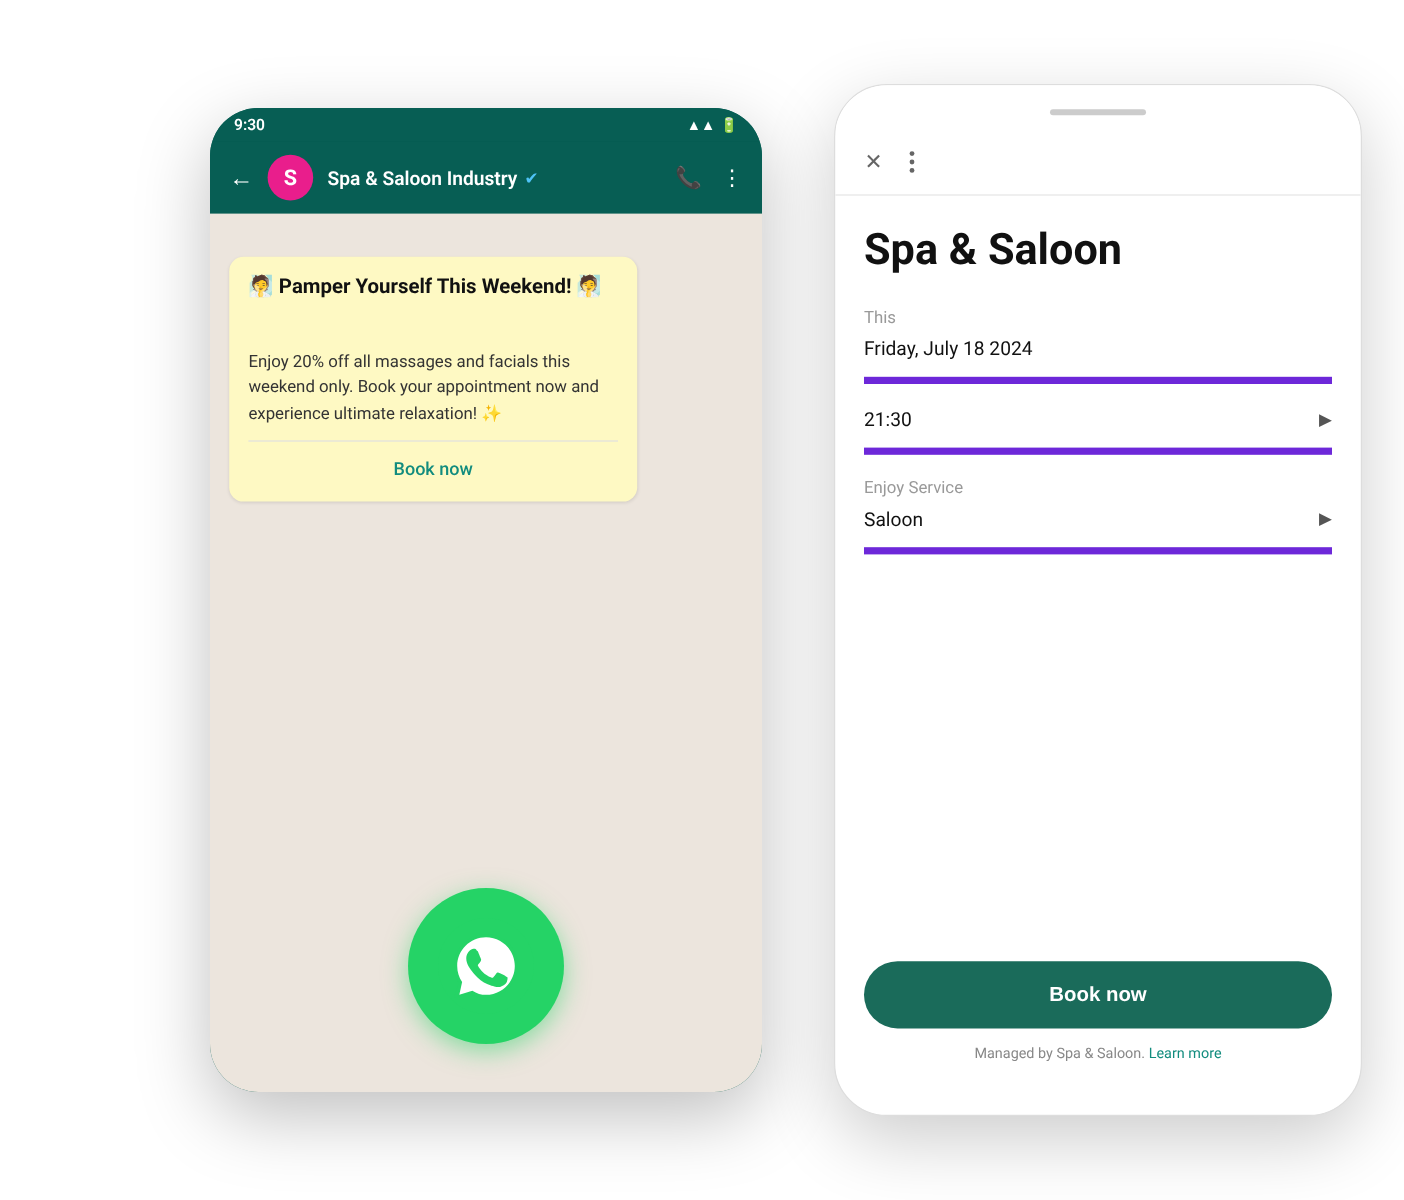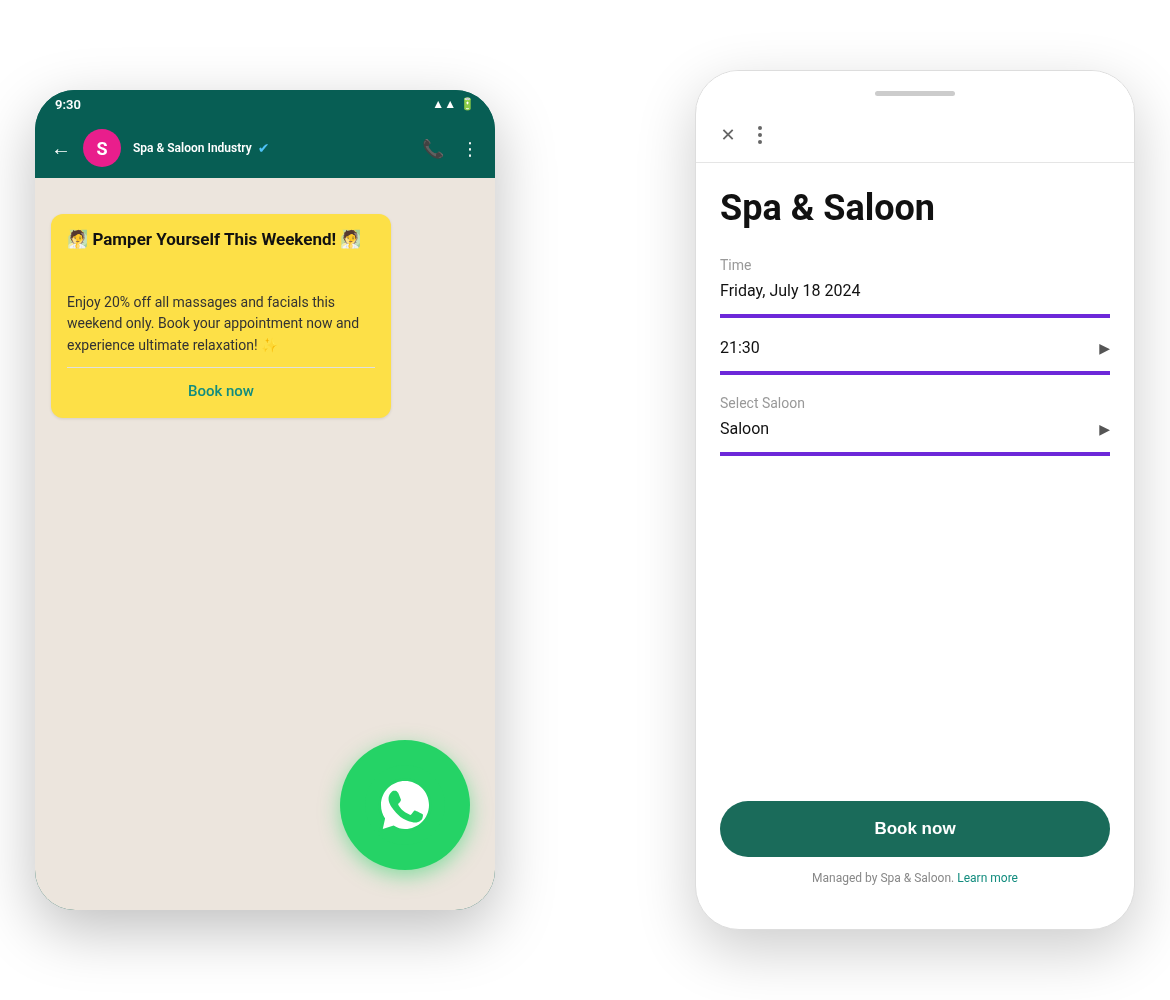--- a/index.html
+++ b/index.html
@@ -14,21 +14,21 @@
       font-family: -apple-system, BlinkMacSystemFont, 'Segoe UI', Roboto, sans-serif;
       overflow: hidden;
     }
 
     .scene {
       position: relative;
       width: 1100px;
       height: 920px;
       display: flex;
       align-items: center;
-      justify-content: space-between;
+      justify-content: flex-end;
       gap: 60px;
     }
 
     
     .android-phone {
       position: relative;
       width: 460px;
       height: 820px;
       background: #075e54;
       border-radius: 40px;
@@ -94,21 +94,21 @@
 
     .contact-info {
       flex: 1;
       display: flex;
       align-items: center;
       gap: 6px;
     }
 
     .contact-name {
       color: white;
-      font-size: 12px;
+      font-size: 16px;
       font-weight: 600;
     }
 
     .verified-badge {
       color: #4fc3f7;
       font-size: 14px;
     }
 
     .header-actions {
       display: flex;
@@ -122,21 +122,21 @@
     }
 
     .chat-bg {
       background: #ece5dd;
       height: calc(820px - 28px - 60px);
       padding: 16px;
       overflow: hidden;
     }
 
     .message-bubble {
-      background: #fde047;
+      background: #fef9c3;
       border-radius: 12px;
       padding: 14px 16px;
       max-width: 340px;
       box-shadow: 0 1px 3px rgba(0,0,0,0.1);
       margin-top: 20px;
     }
 
     .message-title {
       font-size: 17px;
       font-weight: 700;
@@ -283,21 +283,21 @@
     .field-label {
       font-size: 14px;
       color: #999;
       margin-bottom: 8px;
     }
 
     .field-value {
       font-size: 16px;
       color: #111;
       padding-bottom: 14px;
-      border-bottom: 4px solid #6d28d9;
+      border-bottom: 6px solid #6d28d9;
       margin-bottom: 20px;
       display: flex;
       align-items: center;
       justify-content: space-between;
     }
 
     .field-arrow {
       color: #555;
       font-size: 14px;
     }
@@ -394,31 +394,31 @@
       <div class="more-btn">
         <div class="more-dot"></div>
         <div class="more-dot"></div>
         <div class="more-dot"></div>
       </div>
     </div>
 
     <div class="booking-content">
       <div class="salon-name">Spa &amp; Saloon</div>
 
-      <div class="field-label">Time</div>
+      <div class="field-label">This</div>
       <div class="field-value">
         <span>Friday, July 18 2024</span>
       </div>
 
       <div class="field-value">
         <span>21:30</span>
         <span class="field-arrow">▶</span>
       </div>
 
-      <div class="field-label">Select Saloon</div>
+      <div class="field-label">Enjoy Service</div>
       <div class="field-value">
         <span>Saloon</span>
         <span class="field-arrow">▶</span>
       </div>
     </div>
 
     <button class="book-now-btn">Book now</button>
 
     <div class="managed-by">
       <span>Managed by Spa &amp; Saloon.</span>

